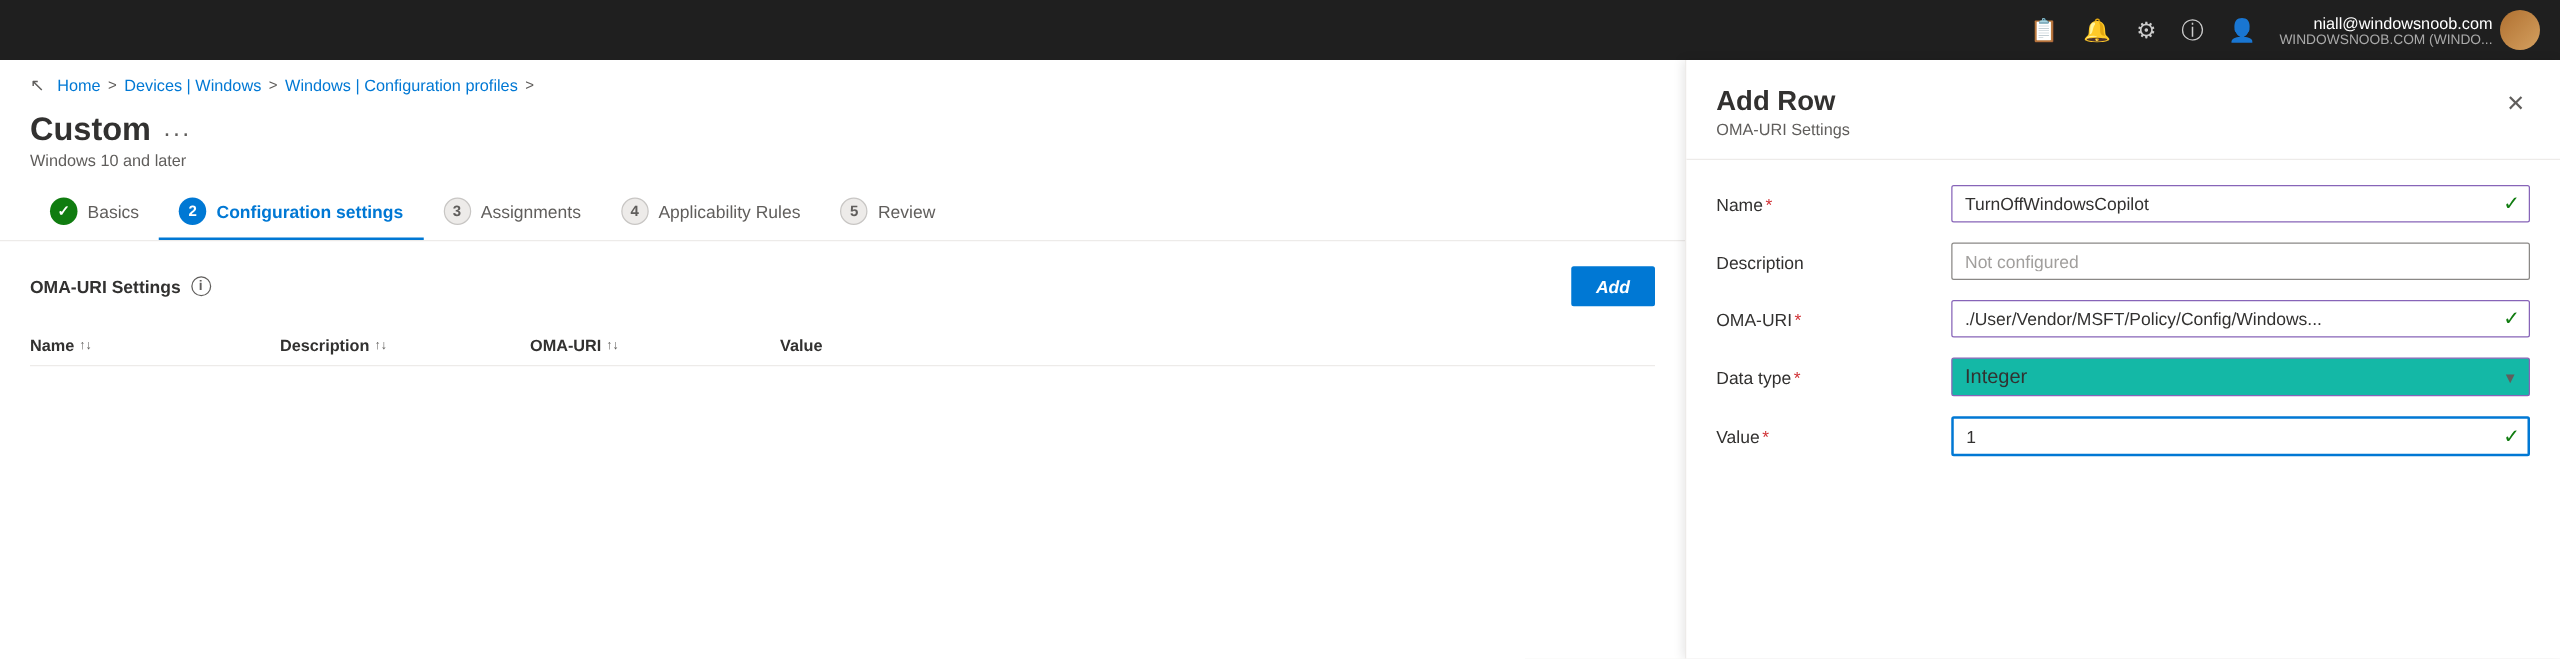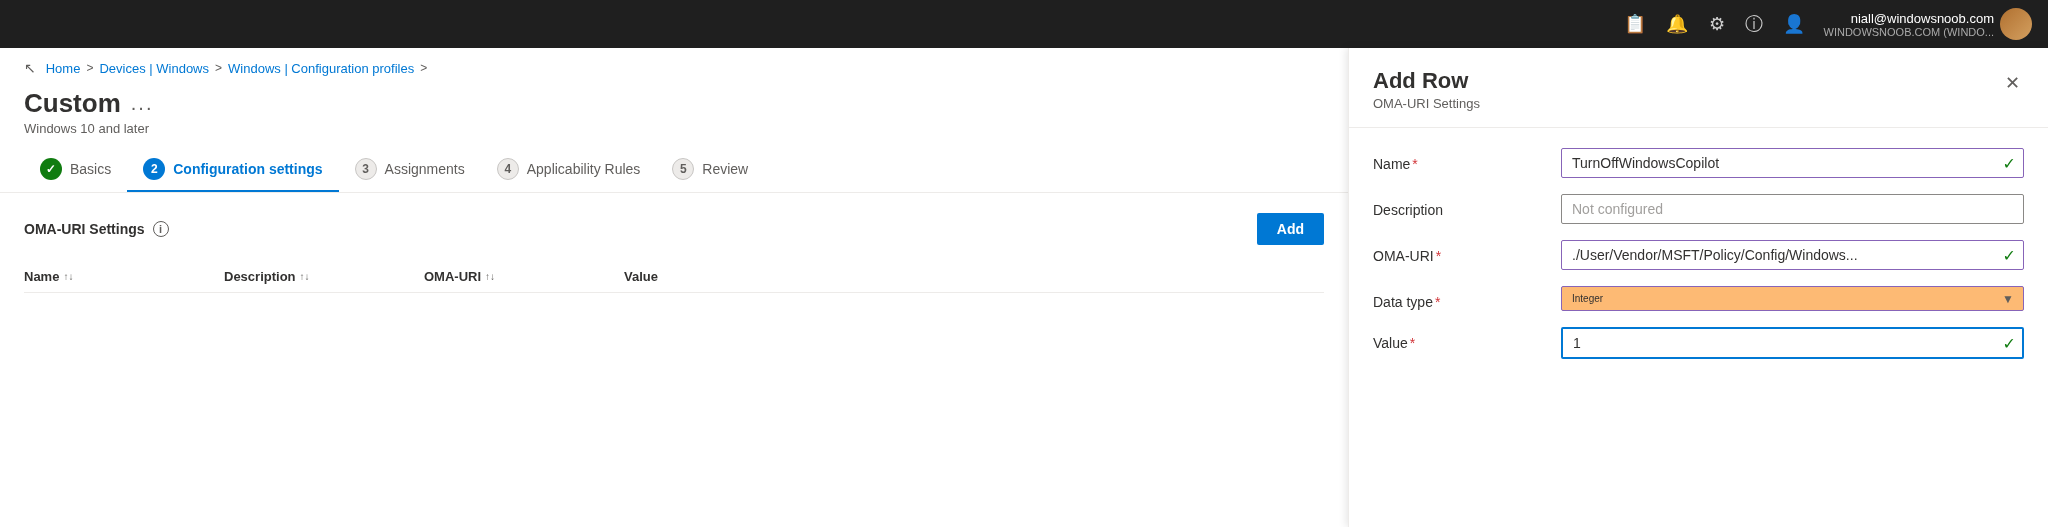--- a/index.html
+++ b/index.html
@@ -190,20 +190,21 @@
     }
     .add-button {
       background: #0078d4;
       color: #fff;
       border: none;
       padding: 8px 20px;
       font-size: 14px;
       font-weight: 600;
       cursor: pointer;
       border-radius: 2px;
+      font-style: italic;
     }
 
     
     .table-header {
       display: grid;
       grid-template-columns: 200px 200px 200px 1fr;
       padding: 8px 0;
       border-bottom: 1px solid #edebe9;
     }
     .table-col-header {
@@ -307,25 +308,25 @@
       position: absolute;
       right: 8px;
       top: 50%;
       transform: translateY(-50%);
       color: #107c10;
       font-size: 16px;
     }
     .select-field {
       width: 100%;
       padding: 6px 44px 6px 10px;
-      font-size: 10px;
+      font-size: 16px;
       border: 1.5px solid #8764b8;
       border-radius: 2px;
       color: #323130;
-      background: #fdba74;
+      background: #14b8a6;
       appearance: none;
       cursor: pointer;
       outline: none;
     }
     .select-wrapper {
       position: relative;
       flex: 1;
     }
     .select-chevron {
       position: absolute;

